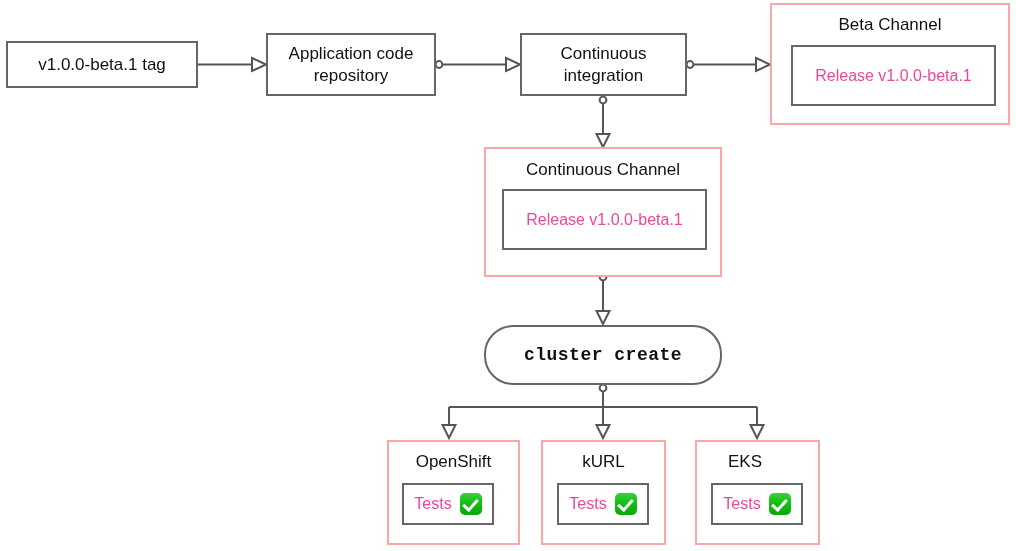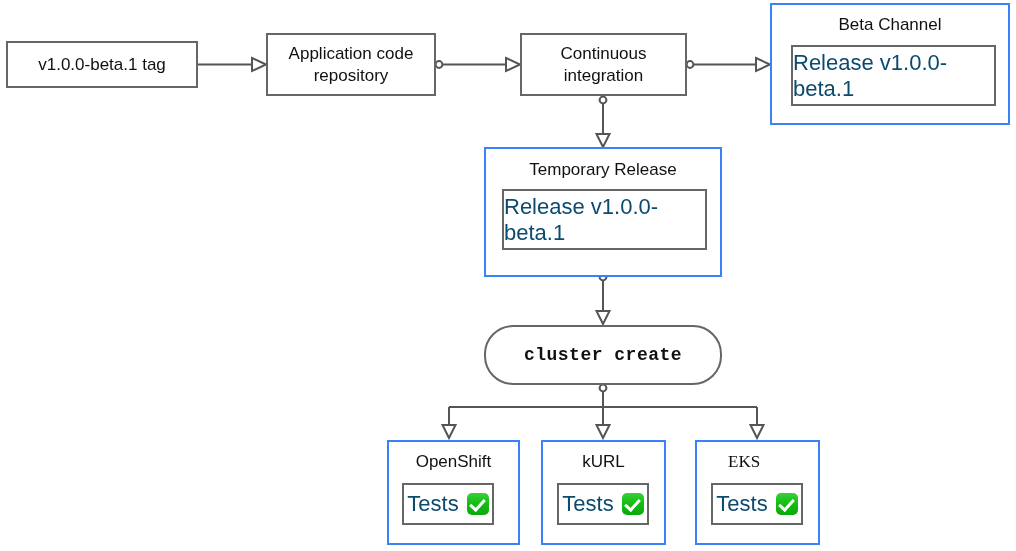--- a/index.html
+++ b/index.html
@@ -31,42 +31,42 @@
   }
   .node.mono {
     font-family: "Liberation Mono", "DejaVu Sans Mono", monospace;
     font-weight: bold;
     font-size: 18px;
     letter-spacing: 0.5px;
   }
   .container {
     position: absolute;
     box-sizing: border-box;
-    border: 2px solid #3b82f6;
+    border: 2px solid #fca5a5;
     background: #ffffff;
   }
   .container-title {
     position: absolute;
     left: 0;
     right: 0;
     text-align: center;
     font-size: 17px;
     color: #111111;
     line-height: 1.2;
   }
   .inner-box {
     position: absolute;
     box-sizing: border-box;
     border: 2px solid #666666;
     background: #ffffff;
     display: flex;
     align-items: center;
     justify-content: center;
-    font-size: 22px;
-    color: #0c4a6e;
+    font-size: 16px;
+    color: #ec4899;
     gap: 8px;
   }
   .inner-box.tests {
     justify-content: center;
   }
   .check-badge {
     display: inline-block;
     width: 22px;
     height: 22px;
     border-radius: 5px;
@@ -157,21 +157,21 @@
   </div>
 
   <div class="container" style="left:770px; top:3px; width:240px; height:122px;">
     <div class="container-title" style="top:10px;">Beta Channel</div>
     <div class="inner-box" style="left:19px; top:40px; width:205px; height:61px;">
       <span>Release v1.0.0-beta.1</span>
     </div>
   </div>
 
   <div class="container" style="left:484px; top:147px; width:238px; height:130px;">
-    <div class="container-title" style="top:11px;">Temporary Release</div>
+    <div class="container-title" style="top:11px;">Continuous Channel</div>
     <div class="inner-box" style="left:16px; top:40px; width:205px; height:61px;">
       <span>Release v1.0.0-beta.1</span>
     </div>
   </div>
 
   <div class="node mono" style="left:484px; top:325px; width:238px; height:60px;border-radius:29px;">
     <span>cluster create</span>
   </div>
 
   <div class="container" style="left:387px; top:440px; width:133px; height:105px;">
@@ -184,20 +184,20 @@
 
   <div class="container" style="left:541px; top:440px; width:125px; height:105px;">
     <div class="container-title" style="top:10px;">kURL</div>
     <div class="inner-box tests" style="left:14px; top:41px; width:92px; height:42px;">
       <span>Tests</span>
       <span class="check-badge"></span>
     </div>
   </div>
 
   <div class="container" style="left:695px; top:440px; width:125px; height:105px;">
-    <div class="container-title" style="top:10px; text-align:left; padding-left:31px;font-family:Liberation Serif, serif;">EKS</div>
+    <div class="container-title" style="top:10px; text-align:left; padding-left:31px;">EKS</div>
     <div class="inner-box tests" style="left:14px; top:41px; width:92px; height:42px;">
       <span>Tests</span>
       <span class="check-badge"></span>
     </div>
   </div>
 
 </div>
 
 </body></html>

